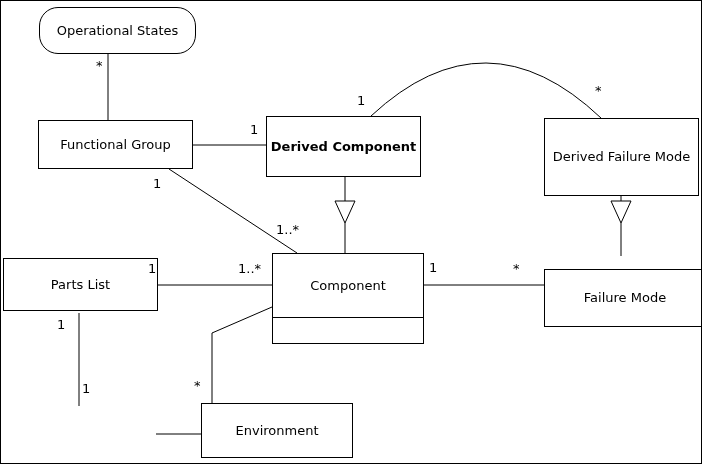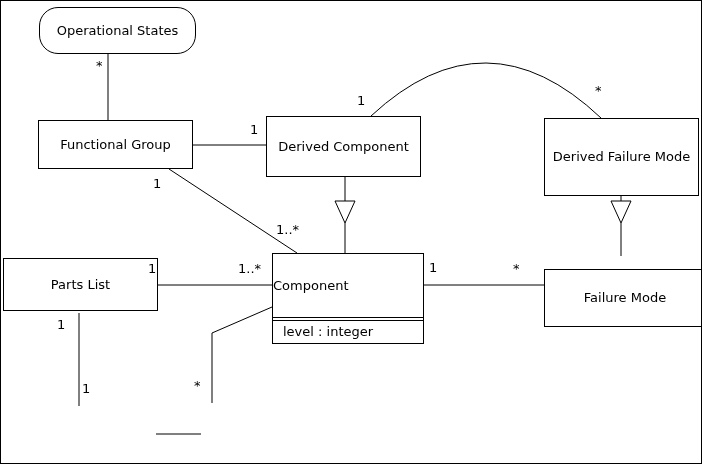--- a/index.html
+++ b/index.html
@@ -32,21 +32,21 @@
     text-align: center;
     line-height: 1.2;
   }
   .component-box {
     display: block;
   }
   .compartment-name {
     height: 64px;
     display: flex;
     align-items: center;
-    justify-content: flex-start;
+    justify-content: center;
     border-bottom: 1px solid #000000;
     font-size: 13px;
   }
   .compartment-attr {
     margin-top: 2px;
     border-top: 1px solid #000000;
     height: 23px;
     display: flex;
     align-items: center;
     justify-content: flex-start;
@@ -97,46 +97,46 @@
   </svg>
 
   <div class="uml-box" style="left:38px; top:6px; width:157px; height:47px;border-radius:19px;">
     <span>Operational States</span>
   </div>
 
   <div class="uml-box" style="left:37px; top:119px; width:155px; height:49px;">
     <span>Functional Group</span>
   </div>
 
-  <div class="uml-box" style="left:265px; top:115px; width:155px; height:61px;">
+  <div class="uml-box" style="left:265px; top:115px; width:155px; height:61px;font-weight:bold;">
     <span>Derived Component</span>
   </div>
 
   <div class="uml-box" style="left:543px; top:117px; width:155px; height:78px;">
     <span>Derived Failure Mode</span>
   </div>
 
   <div class="uml-box" style="left:2px; top:257px; width:155px; height:53px;align-items:center;">
     <span>Parts List</span>
   </div>
 
   <div class="uml-box component-box" style="left:271px; top:252px; width:152px; height:91px;">
     <div class="compartment-name">
       <span>Component</span>
     </div>
-    <div class="compartment-attr">
-      <span>level : integer</span>
-    </div>
   </div>
 
   <div class="uml-box" style="left:543px; top:255px; width:162px; height:58px;margin-top:13px;">
     <span>Failure Mode</span>
   </div>
 
 
+  <div class="uml-box" style="left:200px; top:402px; width:152px; height:55px;">
+    <span>Environment</span>
+  </div>
 
   <span class="mult" style="left:95px; top:58px;">*</span>
   <span class="mult" style="left:249px; top:122px;">1</span>
   <span class="mult" style="left:152px; top:176px;">1</span>
   <span class="mult" style="left:275px; top:222px;">1..*</span>
   <span class="mult" style="left:356px; top:93px;">1</span>
   <span class="mult" style="left:594px; top:83px;">*</span>
   <span class="mult" style="left:147px; top:261px;">1</span>
   <span class="mult" style="left:237px; top:261px;">1..*</span>
   <span class="mult" style="left:428px; top:260px;">1</span>

